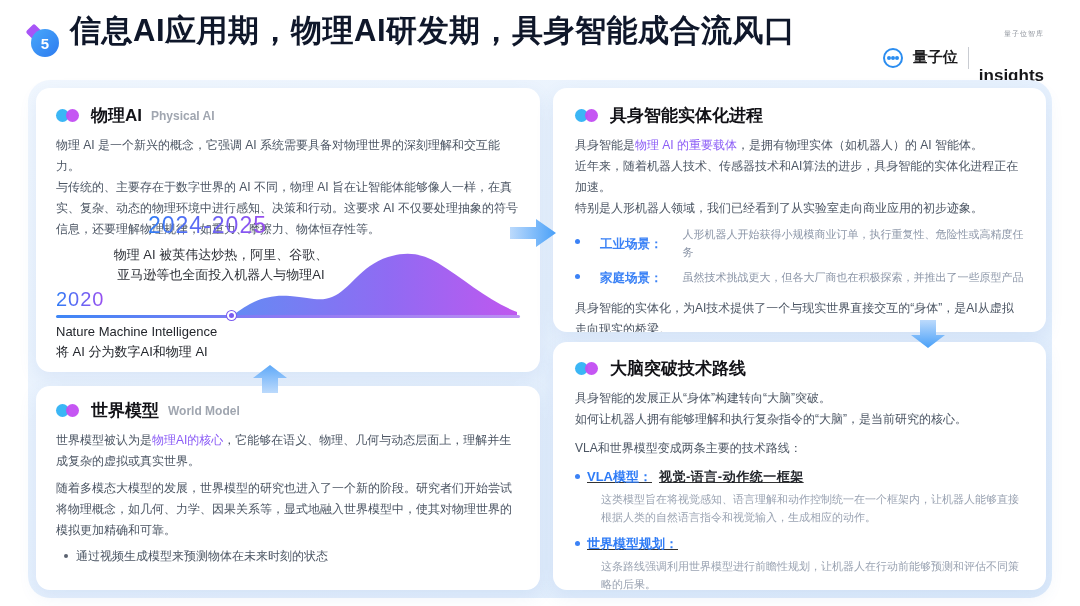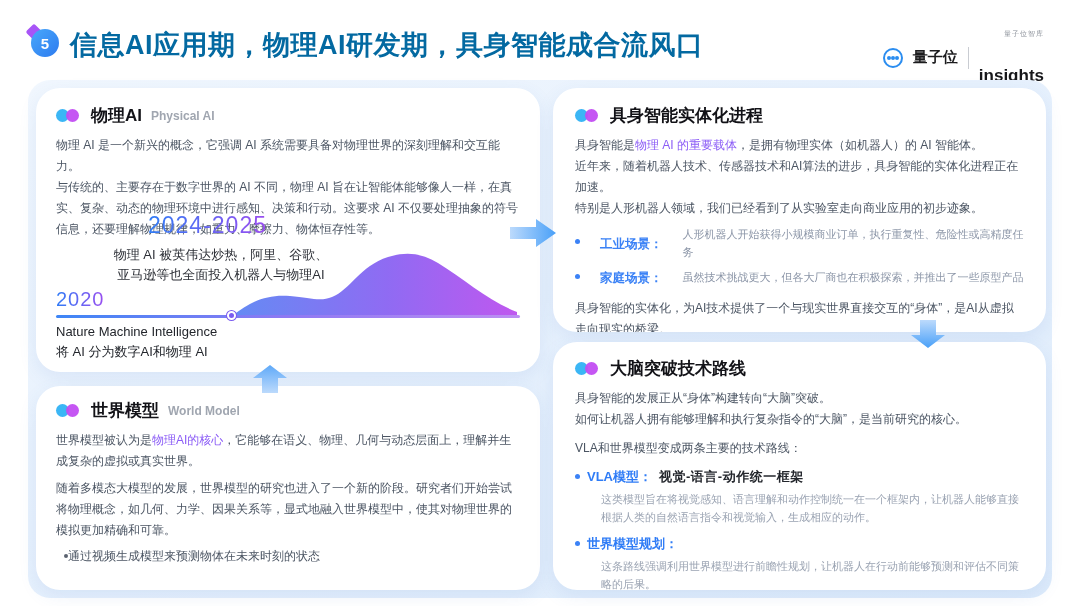--- a/index.html
+++ b/index.html
@@ -10,38 +10,38 @@
     color:#333;
   }
   
   .header { position:absolute; left:0; top:0; width:1080px; height:80px; }
   .badge-wrap { position:absolute; left:31px; top:29px; width:30px; height:30px; }
   .badge-diamond { position:absolute; left:-3px; top:-3px; width:12px; height:12px;
     background:#a855f7; transform:rotate(45deg); border-radius:2px; }
   .badge-circle { position:absolute; left:0; top:0; width:28px; height:28px; border-radius:50%;
     background:linear-gradient(135deg,#49a8fa,#2d7bf0); color:#fff; font-size:15px; font-weight:700;
     display:flex; align-items:center; justify-content:center; }
-  .slide-title { position:absolute; left:70px; top:27px; font-size:27px; font-weight:800;
-    color:#0369a1; letter-spacing:0.5px; white-space:nowrap; }
+  .slide-title { position:absolute; left:70px; top:10px; font-size:31px; font-weight:800;
+    color:#0f172a; letter-spacing:0.5px; white-space:nowrap; }
   .logo { position:absolute; right:36px; top:30px; display:flex; align-items:center; gap:10px; }
   .qbit-icon { width:20px; height:20px; border:2.5px solid #2b8df0; border-radius:50%;
     position:relative; }
   .qbit-icon i { position:absolute; width:4px; height:4px; background:#2b8df0; border-radius:50%; }
   .qbit-icon i:nth-child(1){ left:2px; top:6px; }
   .qbit-icon i:nth-child(2){ left:6px; top:6px; }
   .qbit-icon i:nth-child(3){ left:10px; top:6px; }
   .brand-qbit { font-size:15px; font-weight:700; color:#1c1c1e; }
   .logo-divider { width:1px; height:22px; background:#c9ccd2; }
   .insights-col { display:flex; flex-direction:column; align-items:flex-end; line-height:1.1; }
   .insights-sub { font-size:7px; color:#8a8f98; letter-spacing:1px; }
   .brand-insights { font-size:17px; font-weight:600; color:#17171a;margin-top:29px; }
   
   .panel { position:absolute; left:28px; top:80px; width:1024px; height:518px;
     border-radius:22px; background:linear-gradient(155deg,#f1f7fe 0%,#e7f1fd 45%,#ddebfb 100%); }
-  .card { position:absolute; background:#ffffff; border-radius:24px;
+  .card { position:absolute; background:#ffffff; border-radius:14px;
     box-shadow:0 6px 18px rgba(64,118,197,0.10); overflow:hidden; }
   .card-physical { left:8px; top:8px; width:504px; height:284px; padding:16px 20px; }
   .card-world   { left:8px; top:306px; width:504px; height:204px; padding:13px 20px; }
   .card-embodied{ left:525px; top:8px; width:493px; height:244px; padding:16px 22px; }
   .card-brain   { left:525px; top:262px; width:493px; height:248px; padding:15px 22px; }
   .title-row { display:flex; align-items:center; gap:9px; margin-bottom:8px; }
   .dual-dot { position:relative; width:26px; height:13px; flex:0 0 auto; }
   .dual-dot i { position:absolute; width:13px; height:13px; border-radius:50%; top:0; }
   .dual-dot .d1 { left:0; background:#3bb6f5; }
   .dual-dot .d2 { left:10px; background:#c24df2; opacity:0.95; }
@@ -60,31 +60,31 @@
     font-size:13px; color:#2c2f36; line-height:1.55; }
   .y2020 { position:absolute; left:0; top:76px; font-size:20px; letter-spacing:1px; }
   .mountain { position:absolute; left:176px; top:38px; width:285px; height:66px; }
   .tl-line { position:absolute; left:0; right:0; top:103px; height:3px; border-radius:2px;
     background:linear-gradient(90deg,#3e86f6,#8f79f3,#bd8ef2); }
   .tl-dot { position:absolute; left:171px; top:99px; width:9px; height:9px; border-radius:50%;
     background:#7b5cf0; border:2px solid #fff; box-shadow:0 0 0 1px #7b5cf0; }
   .note2020a { position:absolute; left:0; top:112px; font-size:13px; color:#23262c; }
   .note2020b { position:absolute; left:0; top:131px; font-size:13px; color:#23262c; }
   
-  .plain-bullet { display:flex; align-items:flex-start; margin-top:6px;
+  .plain-bullet { display:flex; gap:8px; align-items:flex-start; margin-top:6px;
     font-size:12px; color:#4b5563; line-height:1.6; }
   .plain-bullet .pb-dot { flex:0 0 auto; width:4px; height:4px; border-radius:50%;
     background:#5b6270; margin-top:7px; margin-left:8px; }
   .scene-bullet { display:flex; gap:20px; align-items:center; margin-top:7px; line-height:1.6; }
   .scene-bullet .sb-dot { flex:0 0 auto; width:5px; height:5px; border-radius:50%;
     background:#3b82f6; position:relative; top:-2px; }
   .scene-label { font-size:12.5px; font-weight:700; color:#3b82f6; white-space:nowrap; }
   .scene-text { font-size:11px; color:#8c96a8; }
   .route { margin-top:9px; }
-  .route-head { display:flex; gap:7px; align-items:baseline; }
+  .route-head { display:flex; gap:7px; align-items:baseline;text-decoration:underline; }
   .route-head .sb-dot { flex:0 0 auto; width:5px; height:5px; border-radius:50%;
     background:#3b82f6; position:relative; top:-2px; }
   .route-label { font-size:13px; font-weight:800; color:#2f7cf6; }
   .route-name { font-size:13px; font-weight:800; color:#23262c; letter-spacing:0.5px; }
   .route-desc { font-size:11px; color:#9aa3b2; line-height:1.65; margin:4px 0 0 26px; }
   
   .arrow { position:absolute; z-index:6; }
   .arrow-right { left:482px; top:138px; }
   .arrow-up { left:224px; top:285px; }
   .arrow-down { left:882px; top:240px; }

